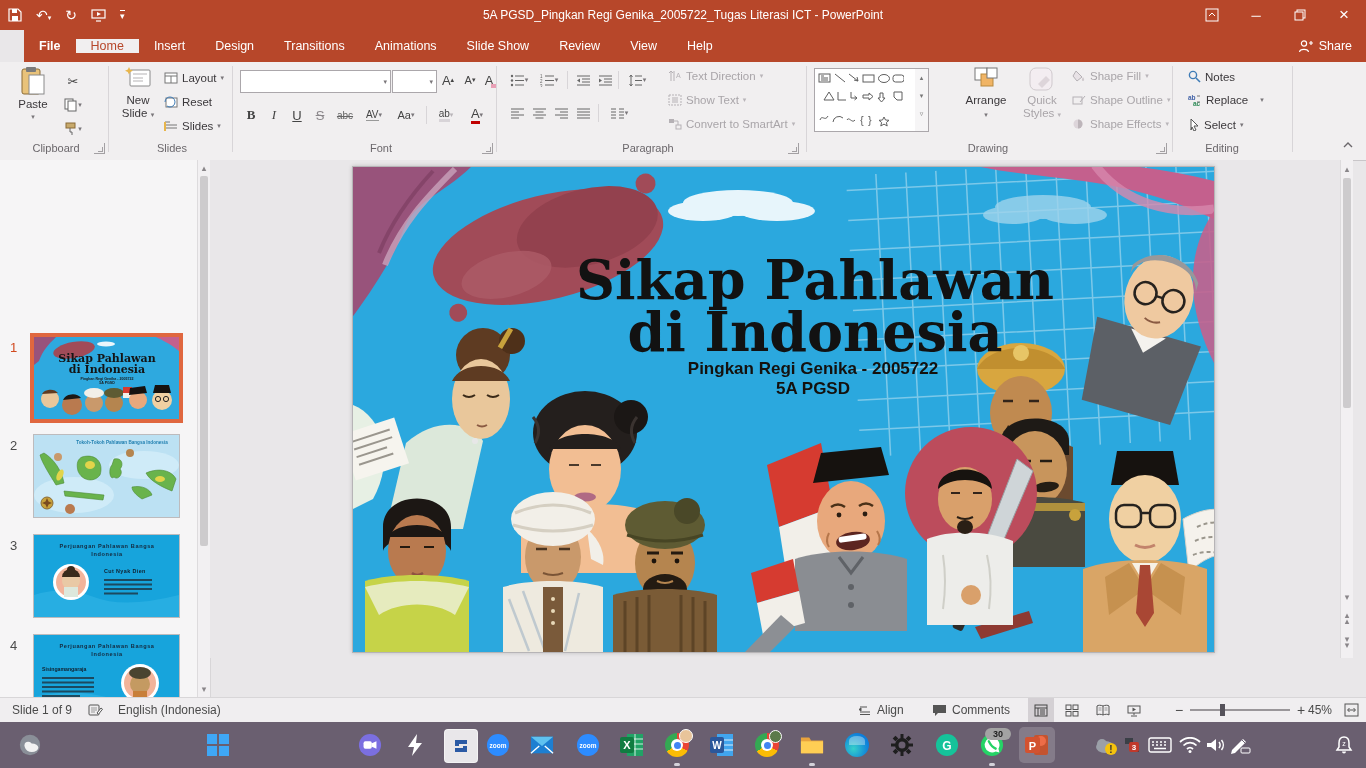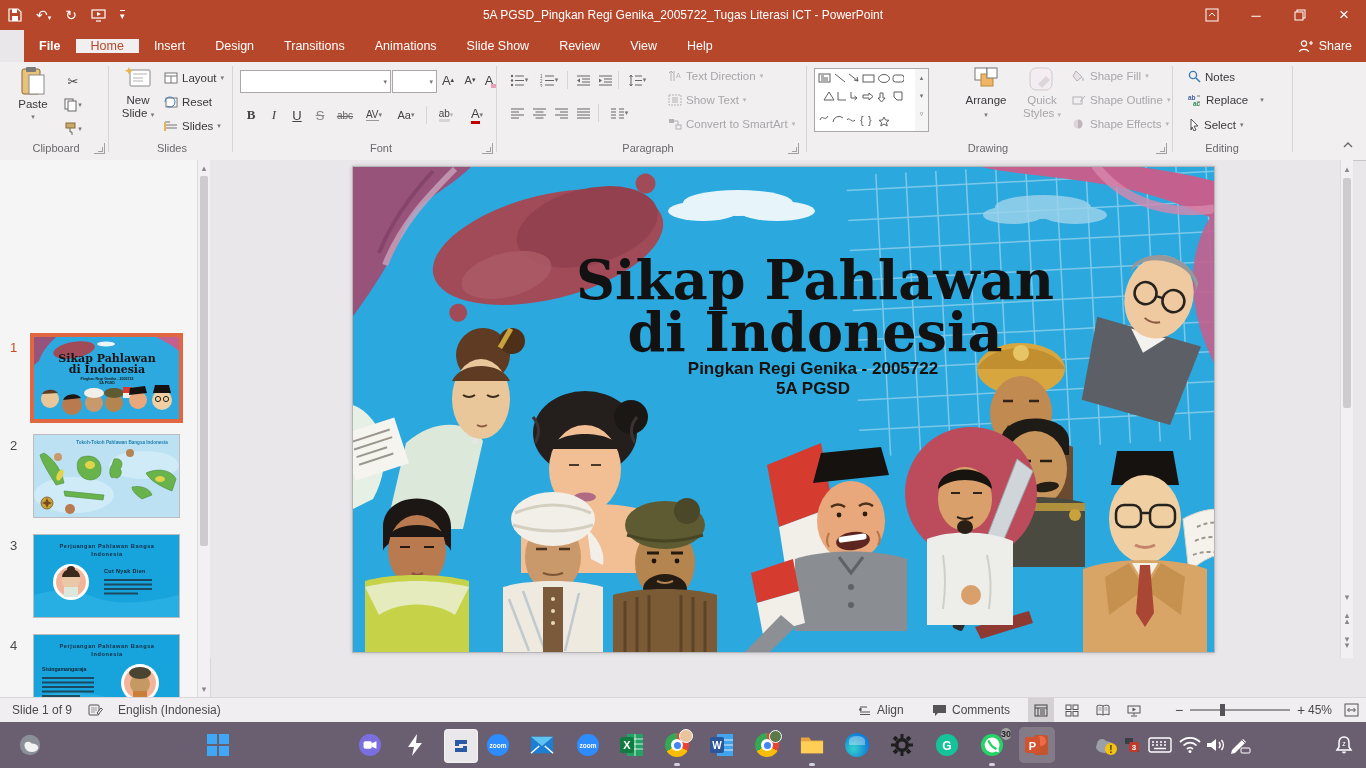--- a/index.html
+++ b/index.html
@@ -51,21 +51,21 @@
   
   .notesbar{left:210px;top:658px;width:1156px;height:39px;background:#F0EEF0;border-top:1px solid #D5D3D5;display:flex;align-items:center;color:#5a5a5a;font-size:15px;padding-left:18px;box-sizing:border-box;}
   .statusbar{left:0;top:697px;width:1366px;height:25px;background:#F0EEF0;border-top:1px solid #D8D6D8;font-size:12px;color:#4a4a4a;}
   .stitem{position:absolute;top:0;height:24px;display:flex;align-items:center;gap:5px;}
   .viewbtn{width:26px;height:24px;display:flex;align-items:center;justify-content:center;}
   .viewbtn.on{background:#D4D0D4;}
   
   .taskbar{left:0;top:722px;width:1366px;height:46px;background:#6A5F70;}
   .tkicon{position:absolute;top:11px;width:24px;height:24px;display:flex;align-items:center;justify-content:center;}
   .tkdot{position:absolute;top:41px;width:6px;height:3px;border-radius:2px;background:#D4D2DA;}
-  .badge{position:absolute;top:-5px;right:-7px;background:#a3a3a3;color:#222;font-size:9px;border-radius:8px;padding:0 0;line-height:12px;font-weight:bold;}
+  .badge{position:absolute;top:-5px;right:-7px;background:#a3a3a3;color:#222;font-size:9px;border-radius:8px;padding:0 8px;line-height:12px;font-weight:bold;}
 </style>
 </head>
 <body>
 
 <div id="app">
 
   <div class="ab titlebar">
     <div class="ab qa">
       <span>
           <svg width="14" height="14" viewBox="0 0 14 14">

